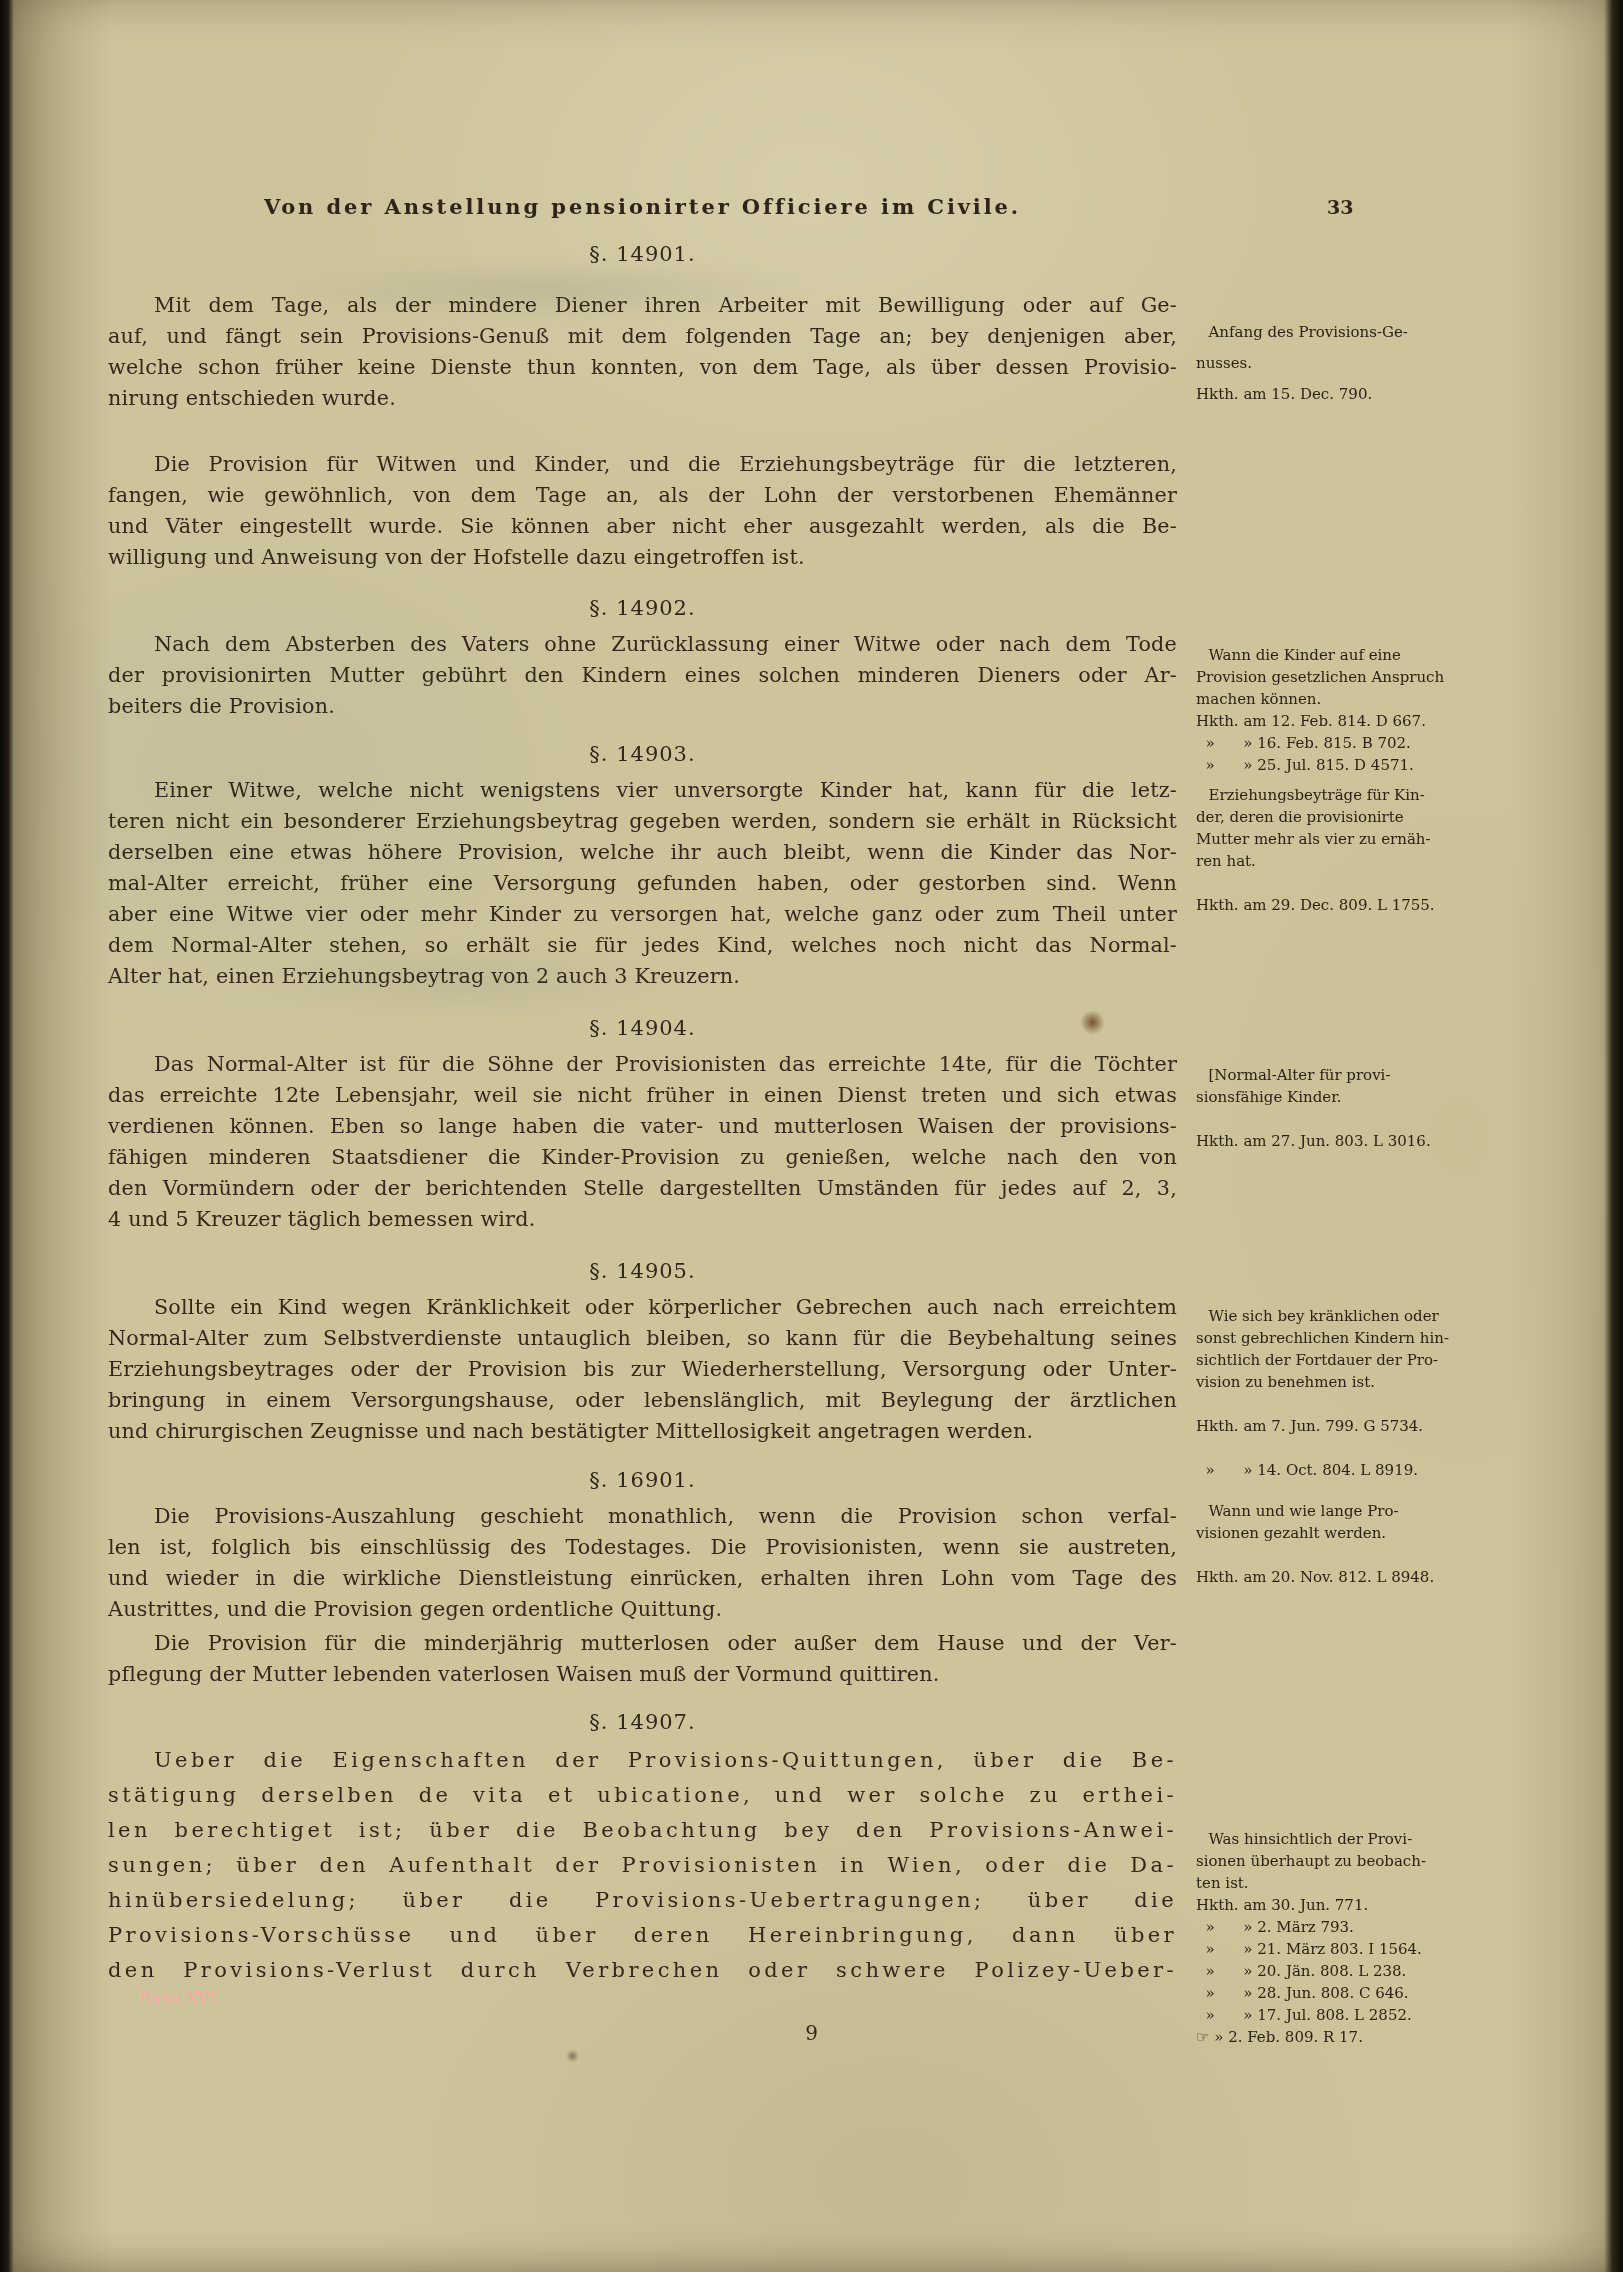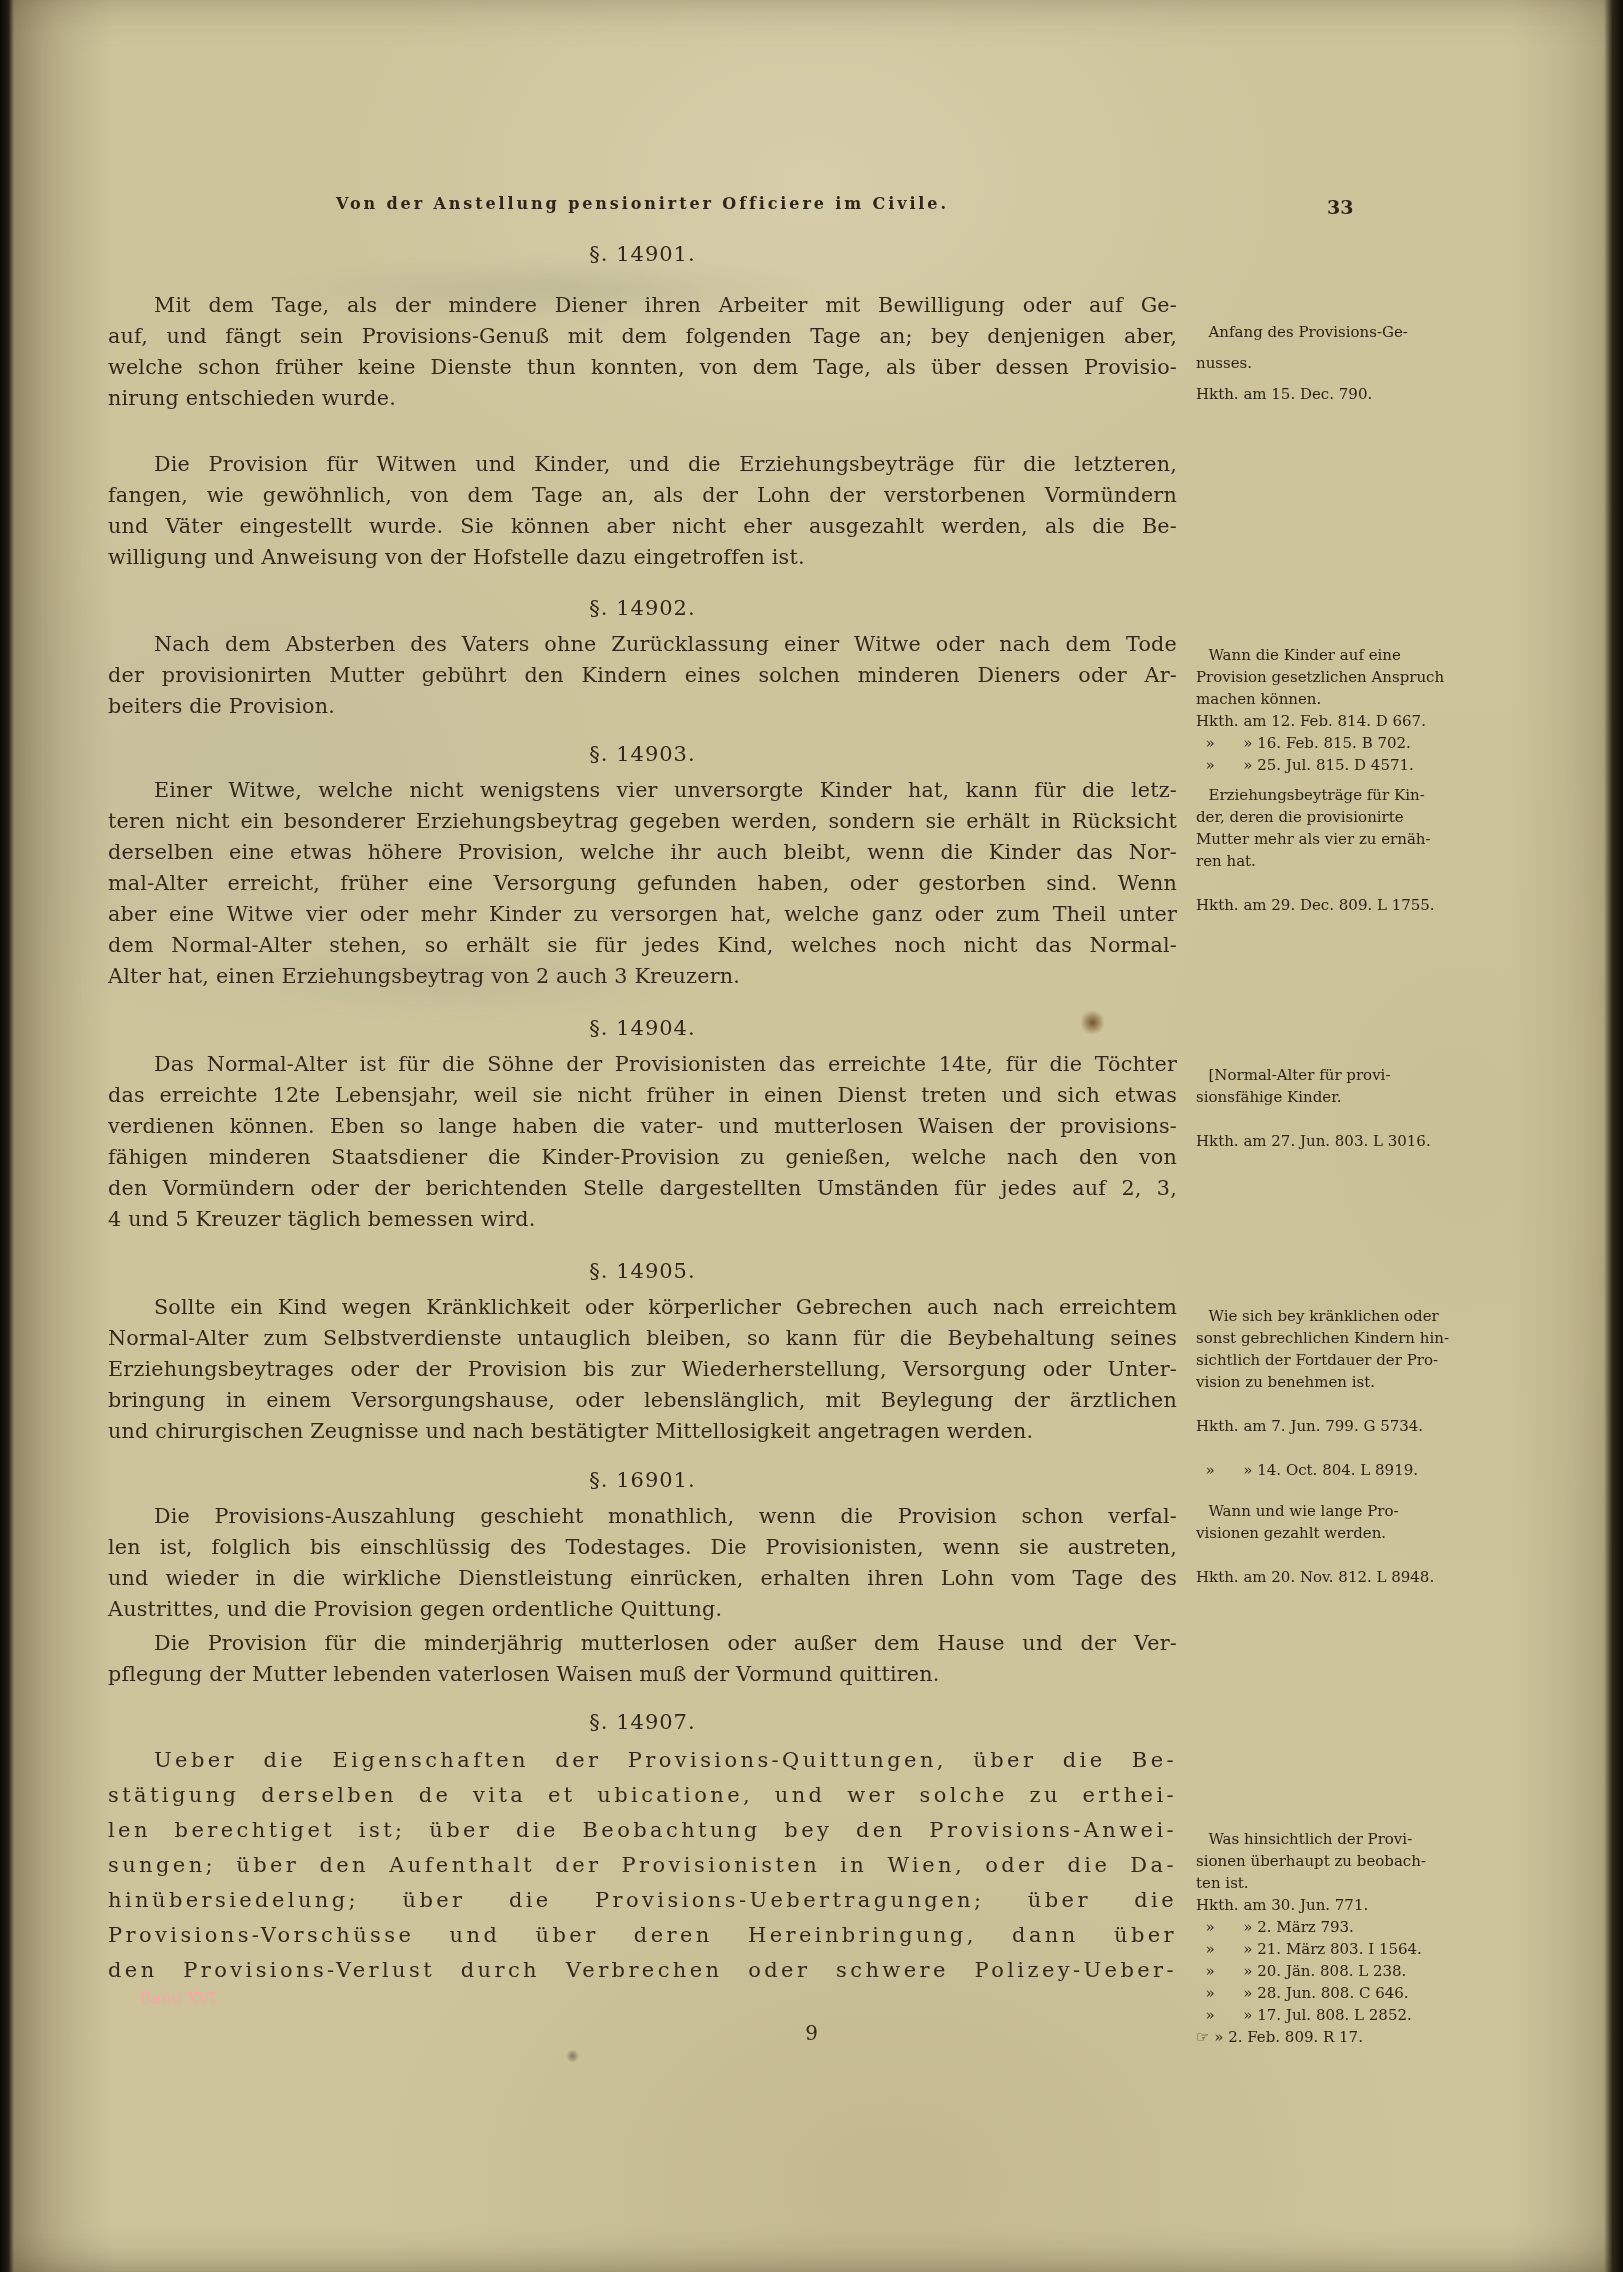--- a/index.html
+++ b/index.html
@@ -25,21 +25,21 @@
       background:radial-gradient(ellipse at center, rgba(125,132,112,0.20), rgba(0,0,0,0) 70%);}
   .g2{left:250px;top:942px;width:432px;height:77px;
       background:radial-gradient(ellipse at center, rgba(125,132,112,0.14), rgba(0,0,0,0) 70%);}
   .stain1{position:absolute;left:1081px;top:1009px;width:23px;height:27px;z-index:2;
       background:radial-gradient(circle, rgba(104,66,26,0.85), rgba(104,66,26,0) 70%);}
   .stain2{position:absolute;left:566px;top:2049px;width:12.5px;height:14.4px;z-index:2;
       background:radial-gradient(circle, rgba(60,48,30,0.5), rgba(60,48,30,0) 70%);}
 
   .txt{color:#33281b;z-index:3;}
   .page-title{position:absolute;left:108px;top:194px;width:1069px;text-align:center;
-    font-size:16px;font-weight:bold;letter-spacing:2.9px;color:#2e241a;}
+    font-size:21px;font-weight:bold;letter-spacing:2.9px;color:#2e241a;}
   .page-number{position:absolute;left:1327px;top:196px;font-size:19px;font-weight:bold;color:#2e241a;}
 
   .sec-heading{position:absolute;left:108px;width:1069px;text-align:center;
     font-size:21px;letter-spacing:1px;color:#30261a;}
   .para{position:absolute;left:108px;width:1069px;font-size:20.7px;line-height:31px;
     color:#33281b;letter-spacing:0.2px;}
   .line{white-space:nowrap;text-align:justify;text-align-last:left;}
   .line.jfull{text-align-last:justify;}
   .para .line:first-child{text-indent:46px;}
   .para.spaced{font-size:21px;line-height:35px;letter-spacing:3.4px;word-spacing:3.8px;}
@@ -76,21 +76,21 @@
 
   <div class="txt sec-heading h1">§. 14901.</div>
   <div class="txt para p1a">
       <div class="line jfull">Mit dem Tage, als der mindere Diener ihren Arbeiter mit Bewilligung oder auf Ge-</div>
       <div class="line jfull">auf, und fängt sein Provisions-Genuß mit dem folgenden Tage an; bey denjenigen aber,</div>
       <div class="line jfull">welche schon früher keine Dienste thun konnten, von dem Tage, als über dessen Provisio-</div>
       <div class="line">nirung entschieden wurde.</div>
     </div>
   <div class="txt para p1b">
       <div class="line jfull">Die Provision für Witwen und Kinder, und die Erziehungsbeyträge für die letzteren,</div>
-      <div class="line jfull">fangen, wie gewöhnlich, von dem Tage an, als der Lohn der verstorbenen Vormündern</div>
+      <div class="line jfull">fangen, wie gewöhnlich, von dem Tage an, als der Lohn der verstorbenen Ehemänner</div>
       <div class="line jfull">und Väter eingestellt wurde. Sie können aber nicht eher ausgezahlt werden, als die Be-</div>
       <div class="line">willigung und Anweisung von der Hofstelle dazu eingetroffen ist.</div>
     </div>
 
   <div class="txt sec-heading h2">§. 14902.</div>
   <div class="txt para p2a">
       <div class="line jfull">Nach dem Absterben des Vaters ohne Zurücklassung einer Witwe oder nach dem Tode</div>
       <div class="line jfull">der provisionirten Mutter gebührt den Kindern eines solchen minderen Dieners oder Ar-</div>
       <div class="line">beiters die Provision.</div>
     </div>

